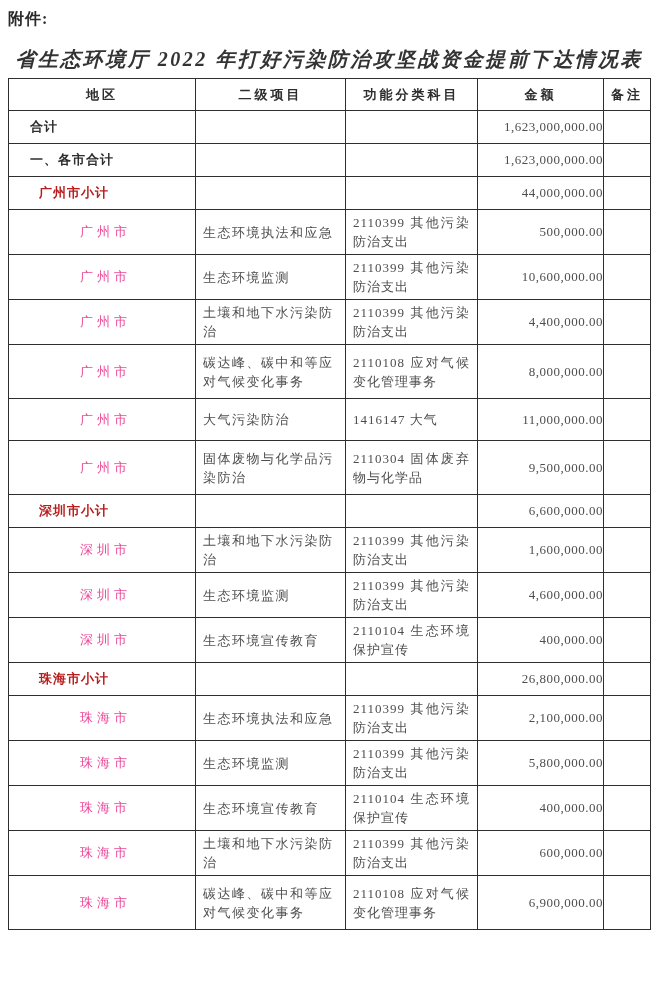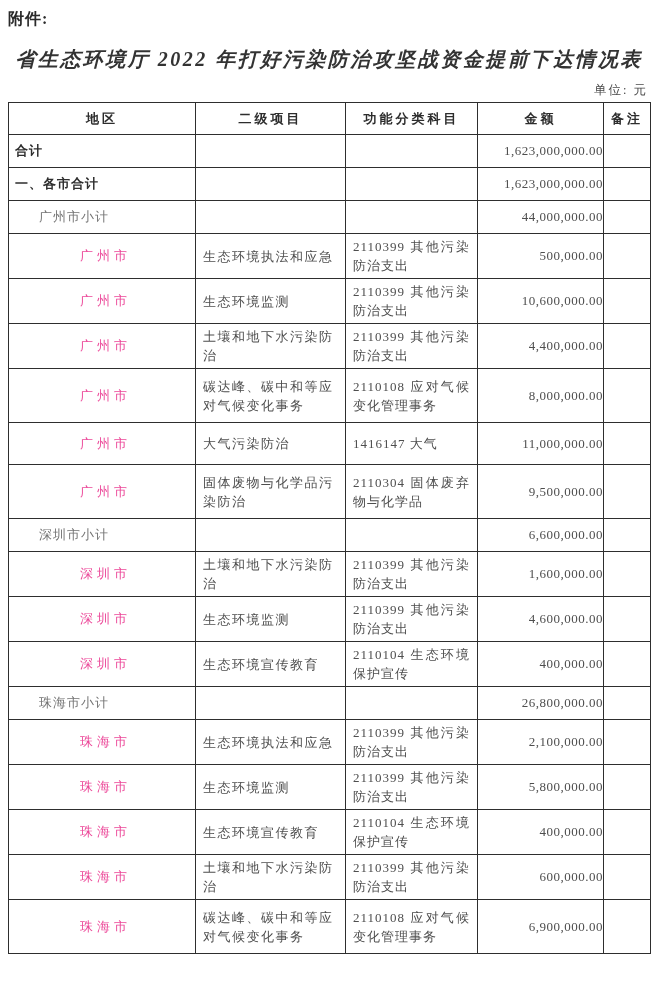--- a/index.html
+++ b/index.html
@@ -67,22 +67,22 @@
     letter-spacing: 3px;
     text-align: center;
     margin-top: 41px;
   }
   tr.r-small { height: 33px; }
   tr.r-city  { height: 42px; }
   tr.r-tall  { height: 54px; }
 
   td.region { text-align: left; color: #4a4a4a; }
   tr.t-total   td.region,
-  tr.t-section td.region { padding-left: 6px;  font-weight: bold; color: #2e2e2e; letter-spacing: 1px; }
-  tr.t-subtotal td.region { padding-left: 30px; font-weight: normal; color: #737373; letter-spacing: 1px; }
+  tr.t-section td.region { padding-left: 21px;  font-weight: bold; color: #2e2e2e; letter-spacing: 1px; }
+  tr.t-subtotal td.region { padding-left: 30px; font-weight: bold; color: #b91c1c; letter-spacing: 1px; }
   tr.t-city    td.region { padding-left: 71px; letter-spacing: 4px; color: #ec4899; }
 
   td.project {
     text-align: left;
     padding: 3px 6px 3px 7px;
     letter-spacing: 1.5px;
     line-height: 19px;
     color: #4e4e4e;
     margin-left: 16px;
   }
@@ -105,21 +105,20 @@
 </style>
 </head>
 <body>
 
 <div class="page">
 
   <div class="attachment">附件:</div>
 
   <div class="doc-title">省生态环境厅 2022 年打好污染防治攻坚战资金提前下达情况表</div>
 
-  <div class="unit-label">单位: 元</div>
 
   <table class="alloc">
     <colgroup>
       <col class="c-region">
         <col class="c-project">
         <col class="c-subject">
         <col class="c-amount">
         <col class="c-note">
     </colgroup>
     <thead>

